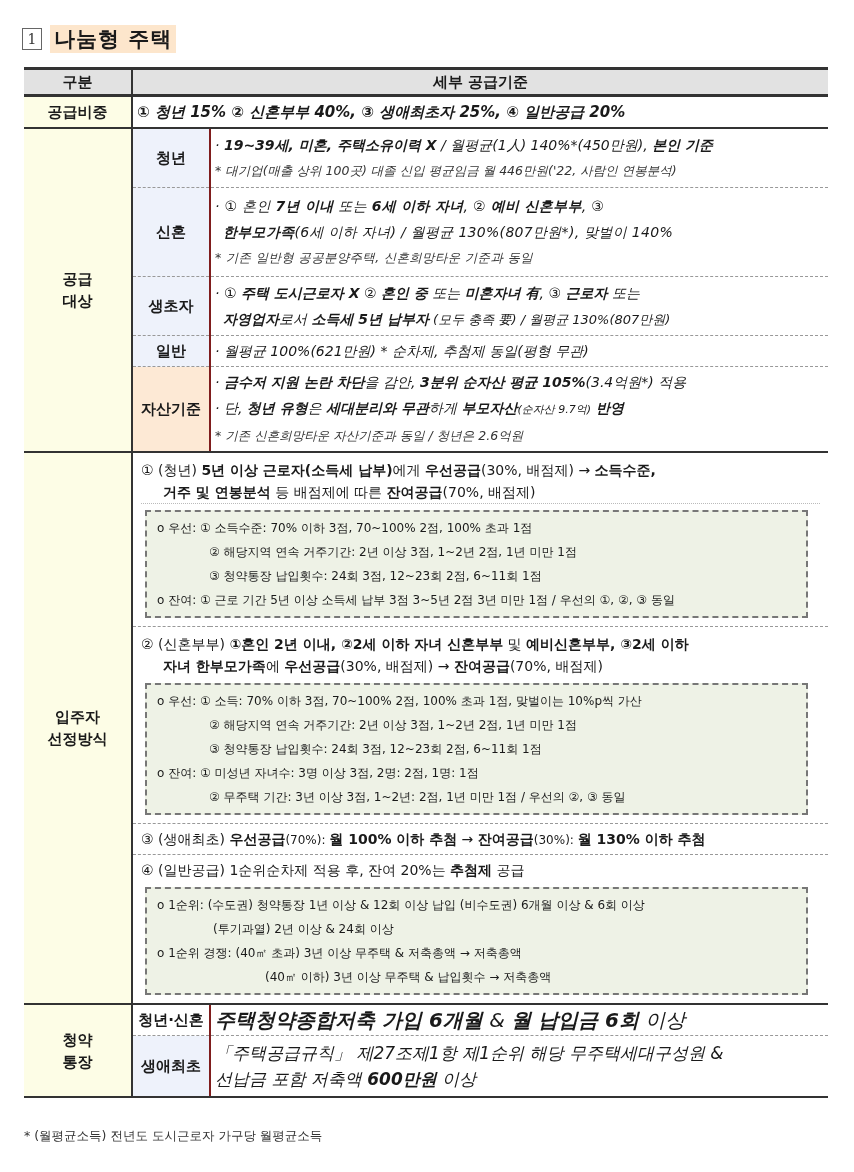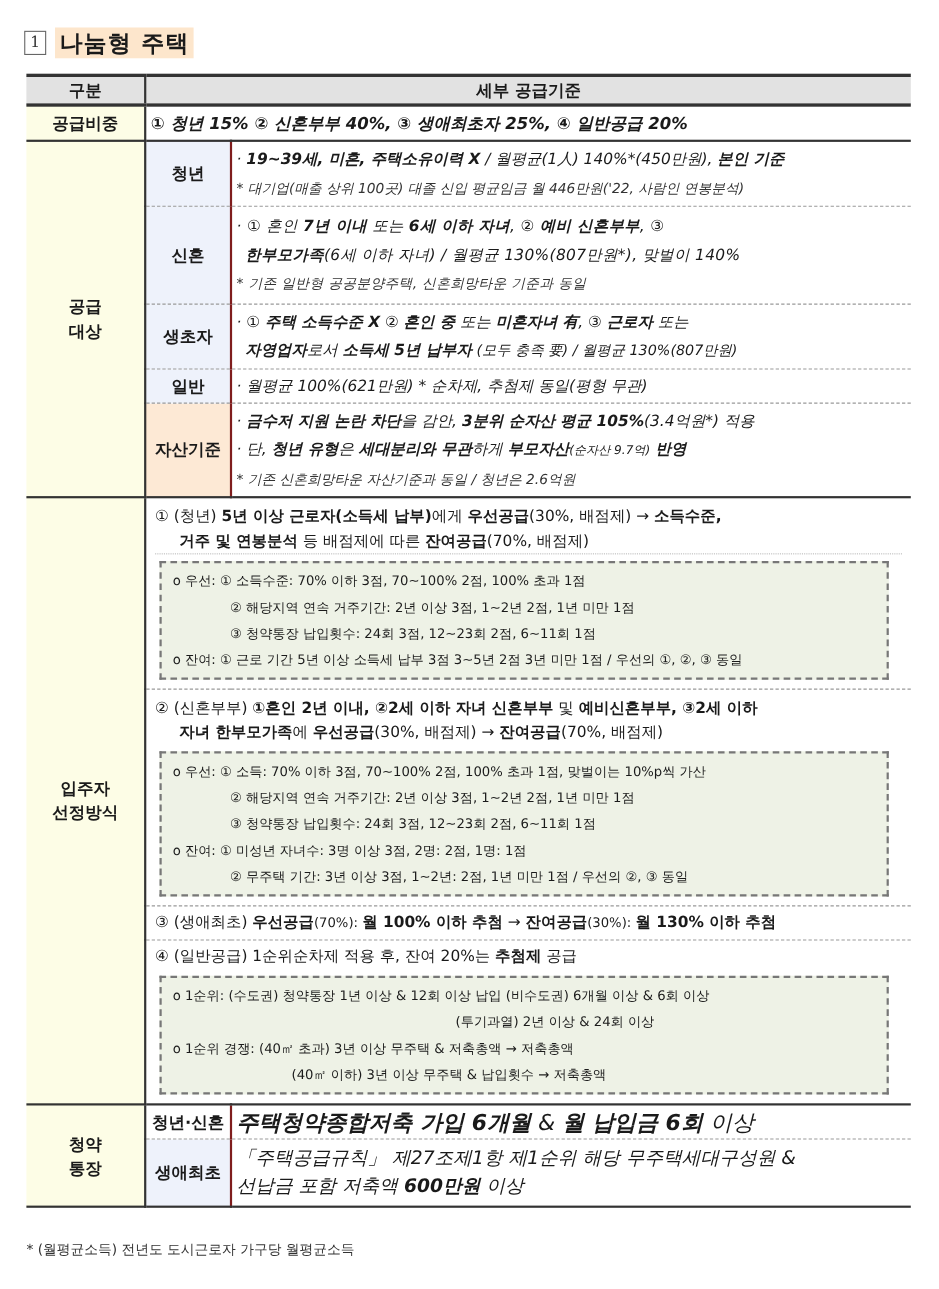--- a/index.html
+++ b/index.html
@@ -23,21 +23,21 @@
   .vline2 { border-right:2px solid #7f1d1d; }
   .dash-b { border-bottom:1px dashed #999; }
   .solid-b { border-bottom:2px solid #333; }
   .cell { font-size:14px; line-height:26px; padding:2px 4px !important;font-style:italic; }
   .note { font-size:12.5px; color:#333; }
   b { font-weight:bold; }
   .box { margin:6px 20px 8px 12px; background:#eef2e6; border:2px dashed #777; padding:4px 10px;
          font-size:12px; line-height:24px; }
   .box .ind1 { padding-left:52px; }
   .box .ind2 { padding-left:108px; }
-  .box .ind3 { padding-left:56px;text-align:center; }
+  .box .ind3 { padding-left:56px; }
   .sel { font-size:14px; line-height:22px; padding:6px 8px 0 8px; }
   .sel .cont { padding-left:22px; }
   .dots { border-bottom:1px dotted #bbb; margin:0 8px; }
   .footnote { position:absolute; left:24px; top:1128px; font-size:12.5px; color:#333; }
 </style>
 </head>
 <body>
 
 <div class="title">
   <span class="num">1</span>
@@ -75,21 +75,21 @@
     <td class="sub vline2 dash-b" style="height:88px">신혼</td>
     <td class="cell dash-b" style="letter-spacing:0.3px">
       <div>· <span>① 혼인 </span><b>7년 이내</b><span> 또는 </span><b>6세 이하 자녀</b><span>, ② </span><b>예비 신혼부부</b><span>, ③</span></div>
       <div style="padding-left:8px"><b>한부모가족</b><span>(6세 이하 자녀) / 월평균 130%(807만원*), 맞벌이 140%</span></div>
       <div class="note">* 기존 일반형 공공분양주택, 신혼희망타운 기준과 동일</div>
     </td>
   </tr>
   <tr>
     <td class="sub vline2 dash-b" style="height:58px">생초자</td>
     <td class="cell dash-b">
-      <div>· <span>① </span><b>주택 소득수준 X</b><span> ② </span><b>혼인 중</b><span> 또는 </span><b>미혼자녀 有</b><span>, ③ </span><b>근로자</b><span> 또는</span></div>
+      <div>· <span>① </span><b>주택 도시근로자 X</b><span> ② </span><b>혼인 중</b><span> 또는 </span><b>미혼자녀 有</b><span>, ③ </span><b>근로자</b><span> 또는</span></div>
       <div style="padding-left:8px"><b>자영업자</b><span>로서 </span><b>소득세 5년 납부자</b><span style="font-size:13px"> (모두 충족 要) / 월평균 130%(807만원)</span></div>
     </td>
   </tr>
   <tr>
     <td class="sub vline2 dash-b" style="height:28px">일반</td>
     <td class="cell dash-b">· <span>월평균 100%(621만원)   * 순차제, 추첨제 동일(평형 무관)</span></td>
   </tr>
   <tr>
     <td class="sub orange vline2 solid-b" style="height:84px">자산기준</td>
     <td class="cell solid-b">

